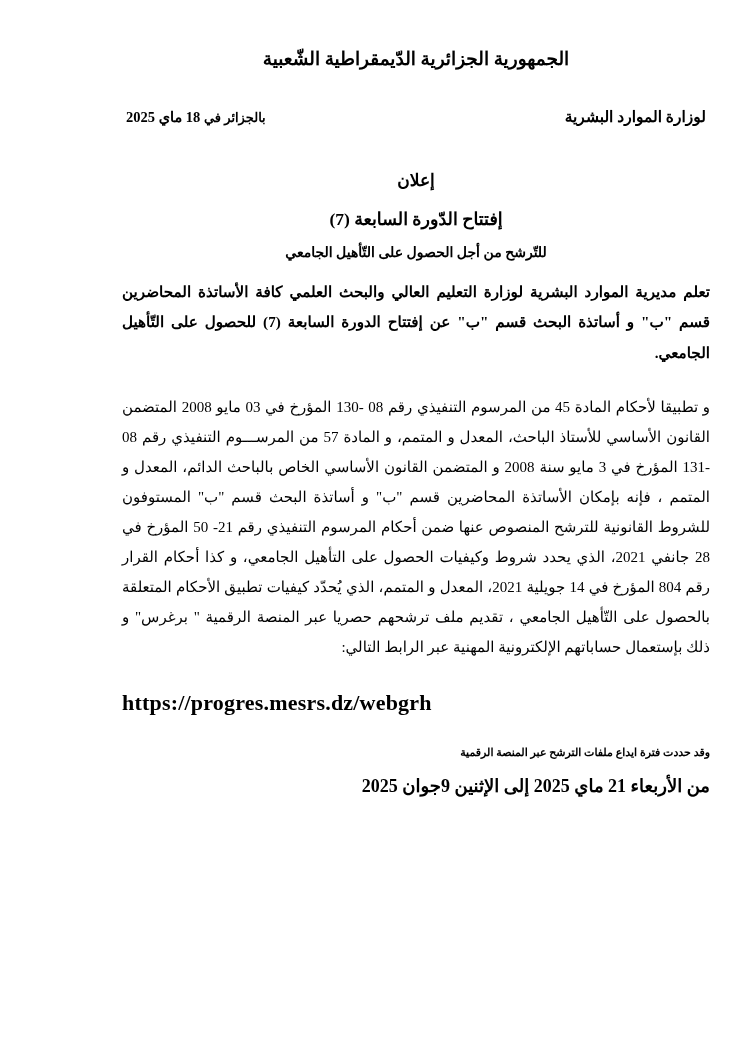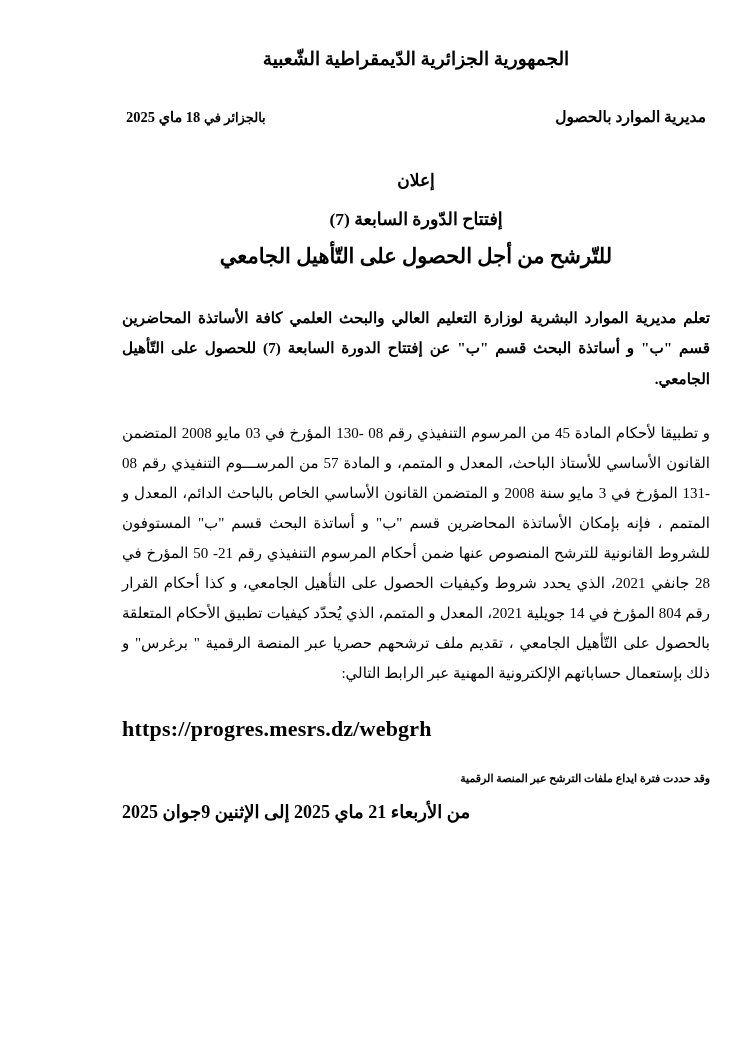--- a/index.html
+++ b/index.html
@@ -66,26 +66,26 @@
     margin-bottom: 18px;
     margin-top: 44px;
   }
   .title-2 {
     font-weight: bold;
     font-size: 17.5px;
     margin-bottom: 14px;
   }
   .title-3 {
     font-weight: bold;
-    font-size: 21px;
+    font-size: 14px;
     font-family: Liberation Serif, serif;
   }
 
   .para {
-    margin-top: 34px;
+    margin-top: 16px;
     text-align: justify;
     text-align-last: right;
     font-size: 15.2px;
     line-height: 2.0;
     font-weight: bold;
   }
   .para.second {
     margin-top: 24px;
     font-weight: normal;
     font-size: 15px;
@@ -100,35 +100,35 @@
     font-family: "Liberation Serif", "DejaVu Serif", serif;
   }
 
   .closing {
     text-align: right;
     font-weight: bold;
     font-size: 11px;
     margin-top: 30px;
   }
   .dates {
-    text-align: left;
+    text-align: right;
     font-weight: bold;
     font-size: 18px;
     margin-top: 16px;
   }
 </style>
 </head>
 <body>
 
 <div class="page">
 
   <div class="hdr-line">الجمهورية الجزائرية الدّيمقراطية الشّعبية</div>
 
   <div class="meta-row">
-    <div class="meta-right">مديرية الموارد بالحصول</div>
+    <div class="meta-right">لوزارة الموارد البشرية</div>
     <div class="meta-left">
       <span class="city">بالجزائر في</span>
       <span>18 ماي 2025</span>
     </div>
   </div>
 
   <div class="title-block">
     <div class="title-1">إعلان</div>
     <div class="title-2">إفتتاح الدّورة السابعة (7)</div>
     <div class="title-3">للتّرشح من أجل الحصول على التّأهيل الجامعي</div>

